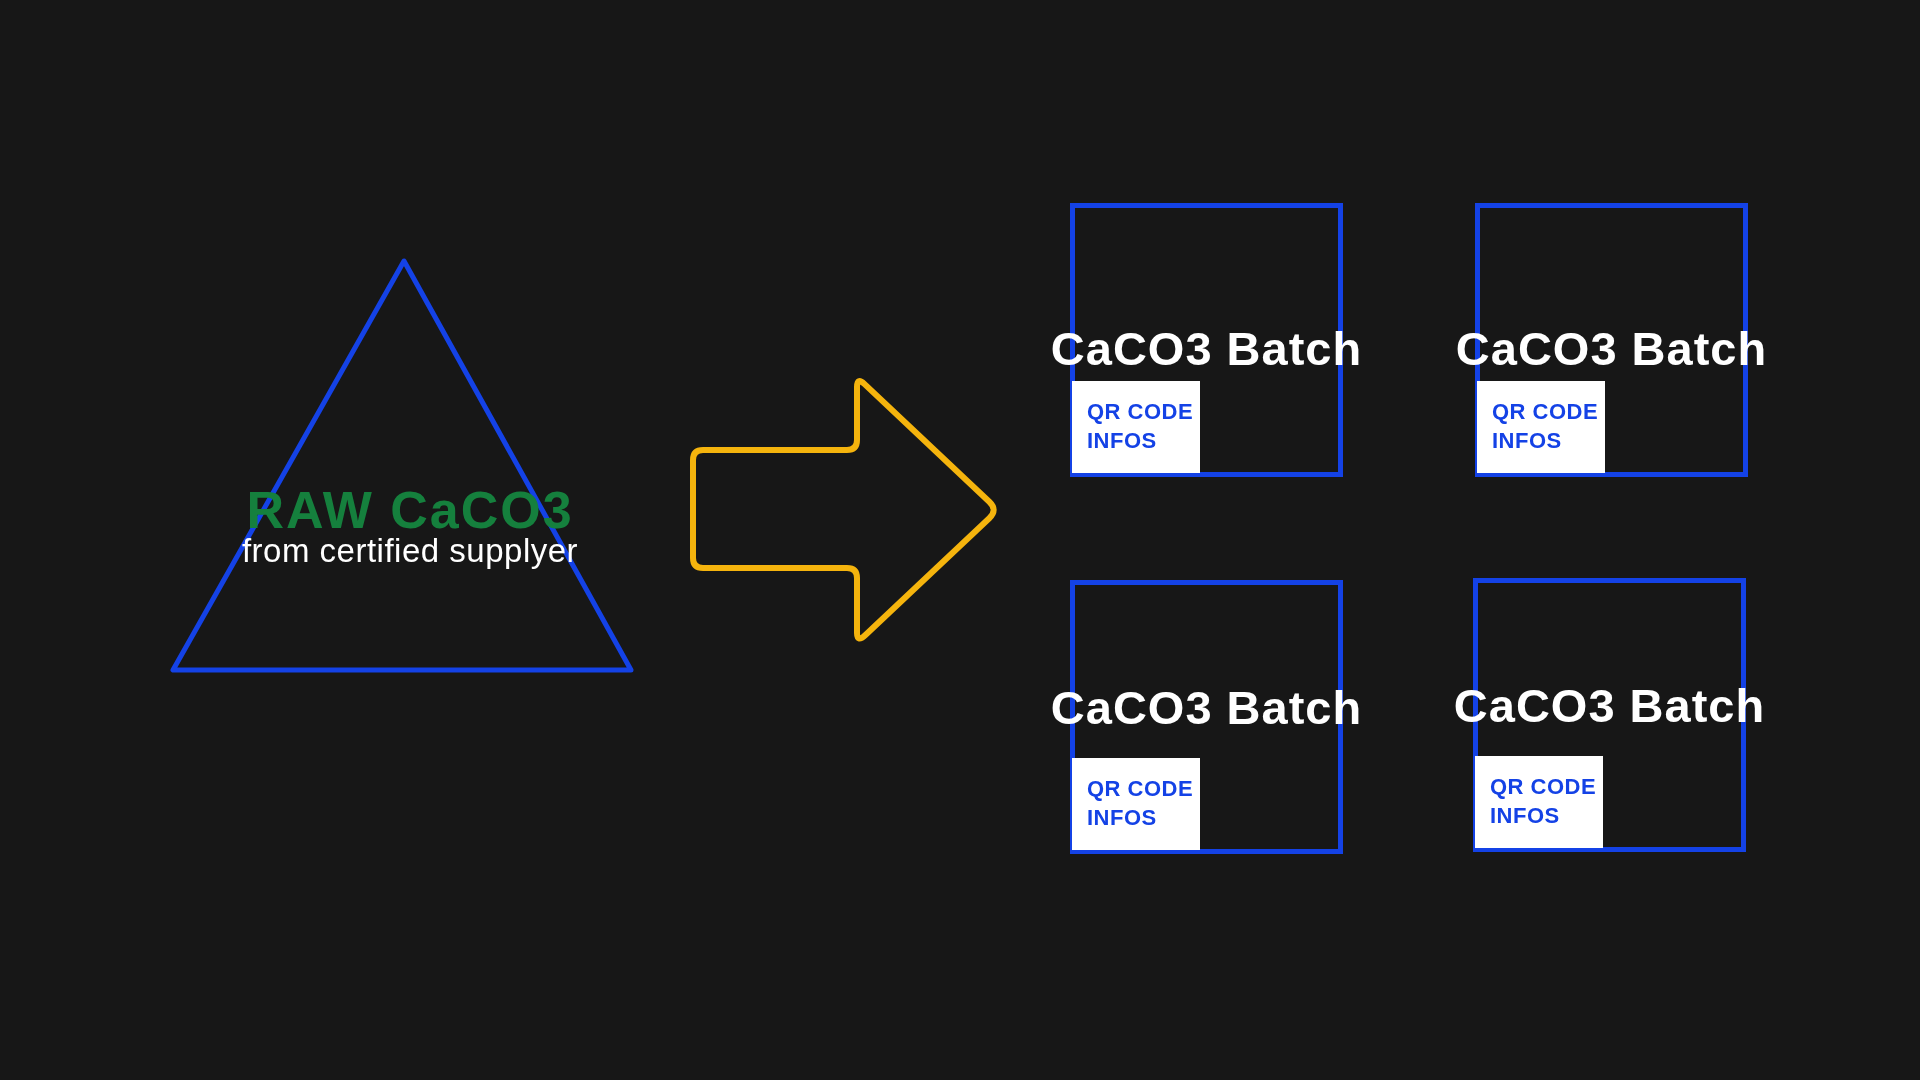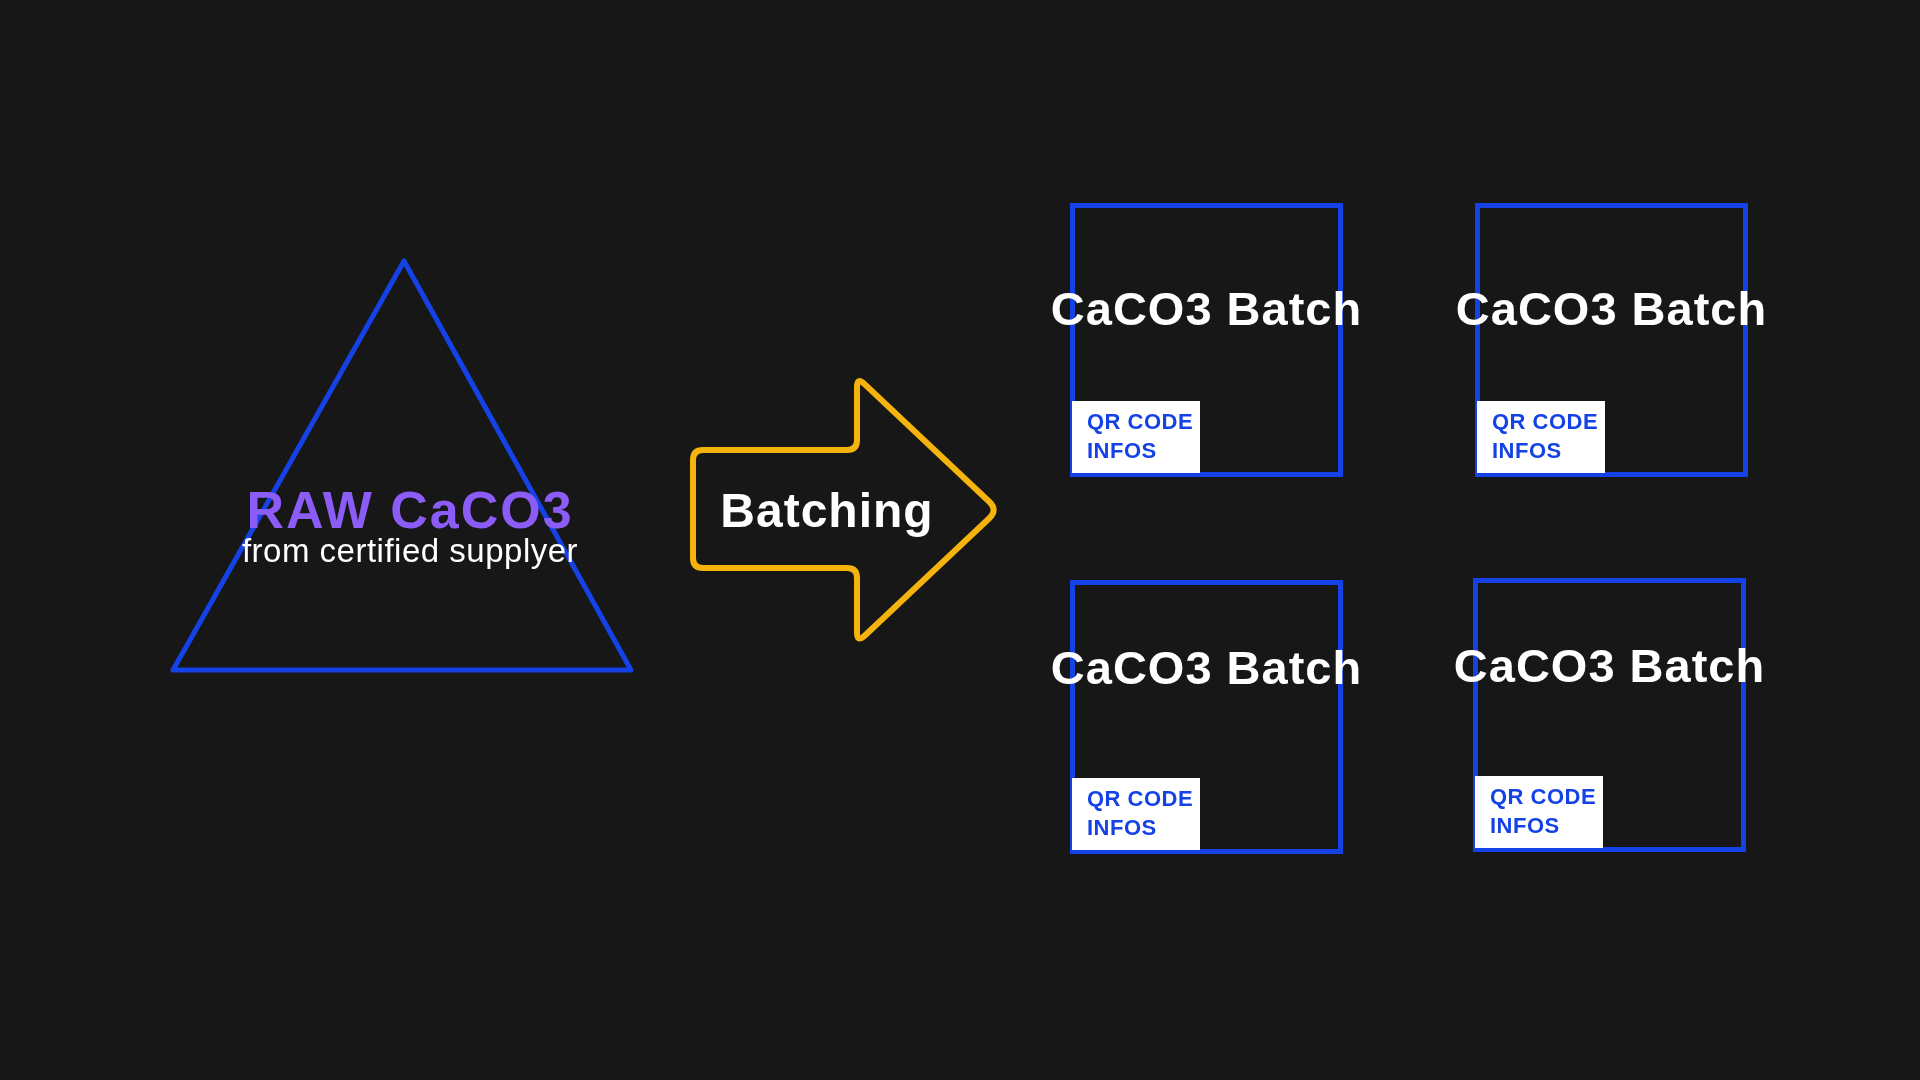--- a/index.html
+++ b/index.html
@@ -25,21 +25,21 @@
     left: 168px;
     top: 254px;
     width: 468px;
     height: 422px;
   }
   .raw-title {
     position: absolute;
     left: 410px;
     top: 484px;
     transform: translateX(-50%);
-    color: #8b5cf6;
+    color: #15803d;
     font-size: 52px;
     font-weight: 800;
     letter-spacing: 2px;
     white-space: nowrap;
     line-height: 1;
   }
   .raw-subtitle {
     position: absolute;
     left: 410px;
     top: 534px;
@@ -93,30 +93,31 @@
   .batch-title {
     position: absolute;
     left: 50%;
     transform: translateX(-50%);
     color: #ffffff;
     font-size: 47px;
     font-weight: 800;
     letter-spacing: 1px;
     white-space: nowrap;
     line-height: 1;
+    margin-top: 40px;
   }
   .row-top .batch-title { top: 82px; }
   .row-bottom .batch-title { top: 64px; }
 
   .qr-card {
     position: absolute;
     left: 2px;
     bottom: 4px;
     width: 128px;
-    height: 72px;
+    height: 92px;
     background: #ffffff;
     display: flex;
     flex-direction: column;
     justify-content: center;
     padding-left: 15px;
     box-sizing: border-box;
   }
   .qr-line {
     color: #1442e6;
     font-size: 22px;
@@ -148,21 +149,20 @@
              L 175.7,262.8
              Q 167,271 167,261
              L 167,206
              Q 167,196 157,196
              L 13,196
              Q 3,196 3,186
              L 3,88
              Q 3,78 13,78
              Z" fill="none" stroke="#f5b40d" stroke-width="6" stroke-linejoin="round" stroke-linecap="round"></path>
   </svg>
-  <div class="arrow-label">Batching</div>
 
   <div class="batch-group row-top batch-tl">
     <div class="batch-frame"></div>
     <div class="batch-title">CaCO3 Batch</div>
     <div class="qr-card">
       <div class="qr-line">QR CODE</div>
       <div class="qr-line">INFOS</div>
     </div>
   </div>
 

